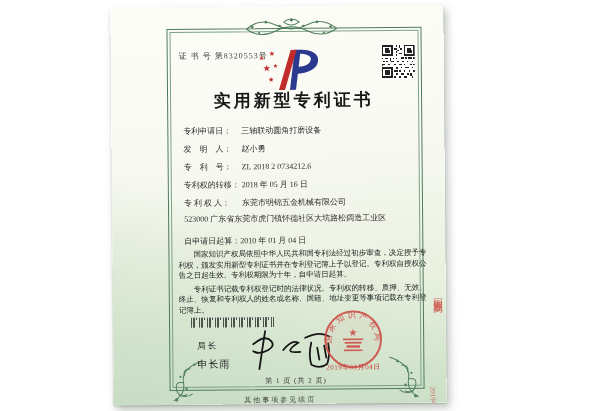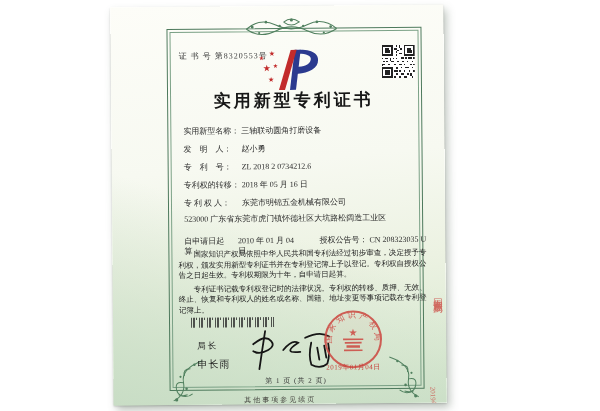--- a/index.html
+++ b/index.html
@@ -161,21 +161,21 @@
       <path d="M0,0h7v7h-7z M14,0h7v7h-7z M0,14h7v7h-7z"></path>
       <path d="M1,1h5v5h-5z M15,1h5v5h-5z M1,15h5v5h-5z" fill="#fff"></path>
       <path d="M2,2h3v3h-3z M16,2h3v3h-3z M2,16h3v3h-3z"></path>
       <path d="M9,0h1v1h-1z M11,0h1v2h-1z M8,2h2v1h-2z M12,2h1v1h-1z M10,3h1v1h-1z M9,4h1v1h-1z M11,5h2v1h-2z M9,6h1v1h-1z M0,8h1v1h-1z M2,8h2v1h-2z M5,8h1v2h-1z M7,8h1v1h-1z M9,8h1v1h-1z M12,8h2v1h-2z M15,8h1v1h-1z M17,8h2v1h-2z M20,8h1v1h-1z M1,10h1v1h-1z M3,10h1v1h-1z M6,10h2v1h-2z M10,10h1v1h-1z M13,10h1v1h-1z M16,10h1v1h-1z M19,10h1v1h-1z M0,12h2v1h-2z M4,12h1v1h-1z M8,12h1v1h-1z M11,12h2v1h-2z M14,12h1v1h-1z M18,12h1v1h-1z M20,12h1v1h-1z M9,14h1v1h-1z M12,14h1v1h-1z M15,14h2v1h-2z M19,14h1v1h-1z M8,16h2v1h-2z M11,16h1v1h-1z M14,16h1v1h-1z M17,16h1v1h-1z M20,16h1v1h-1z M9,18h1v1h-1z M12,18h2v1h-2z M16,18h1v1h-1z M18,18h1v2h-1z M8,20h1v1h-1z M11,20h1v1h-1z M14,20h2v1h-2z M19,20h1v1h-1z"></path>
     </g>
   </svg>
 
   <div class="title">实用新型专利证书</div>
 
   <div class="frow r1">
-    <span class="lb">实用新型名称：</span>
+    <span class="lb">专利申请日：</span>
     <span class="vl">三轴联动圆角打磨设备</span>
   </div>
   <div class="frow r2">
     <span class="lb">发　明　人：</span>
     <span class="vl">赵小勇</span>
   </div>
   <div class="frow r3">
     <span class="lb">专　利　号：</span>
     <span class="vl">ZL 2018 2 0734212.6</span>
   </div>
@@ -186,24 +186,20 @@
   <div class="frow r5">
     <span class="lb">专 利 权 人：</span>
     <span class="vl">东莞市明锦五金机械有限公司</span>
   </div>
   <div class="frow r6">
     <span class="vl">523000 广东省东莞市虎门镇怀德社区大坑路松阔造工业区</span>
   </div>
   <div class="frow r7">
     <span>自申请日起算：</span>
     <span>2010 年 01 月 04 日</span>
-    <span class="pair2">
-      <span>授权公告号：</span>
-      <span>CN 208323035 U</span>
-    </span>
   </div>
 
   <div class="paras">
     <p>国家知识产权局依照中华人民共和国专利法经过初步审查，决定授予专利权，颁发实用新型专利证书并在专利登记簿上予以登记。专利权自授权公告之日起生效。专利权期限为十年，自申请日起算。</p>
     <p>专利证书记载专利权登记时的法律状况。专利权的转移、质押、无效、终止、恢复和专利权人的姓名或名称、国籍、地址变更等事项记载在专利登记簿上。</p>
   </div>
 
   <div class="barcode"></div>
 
   <div class="director-label">局长</div>

